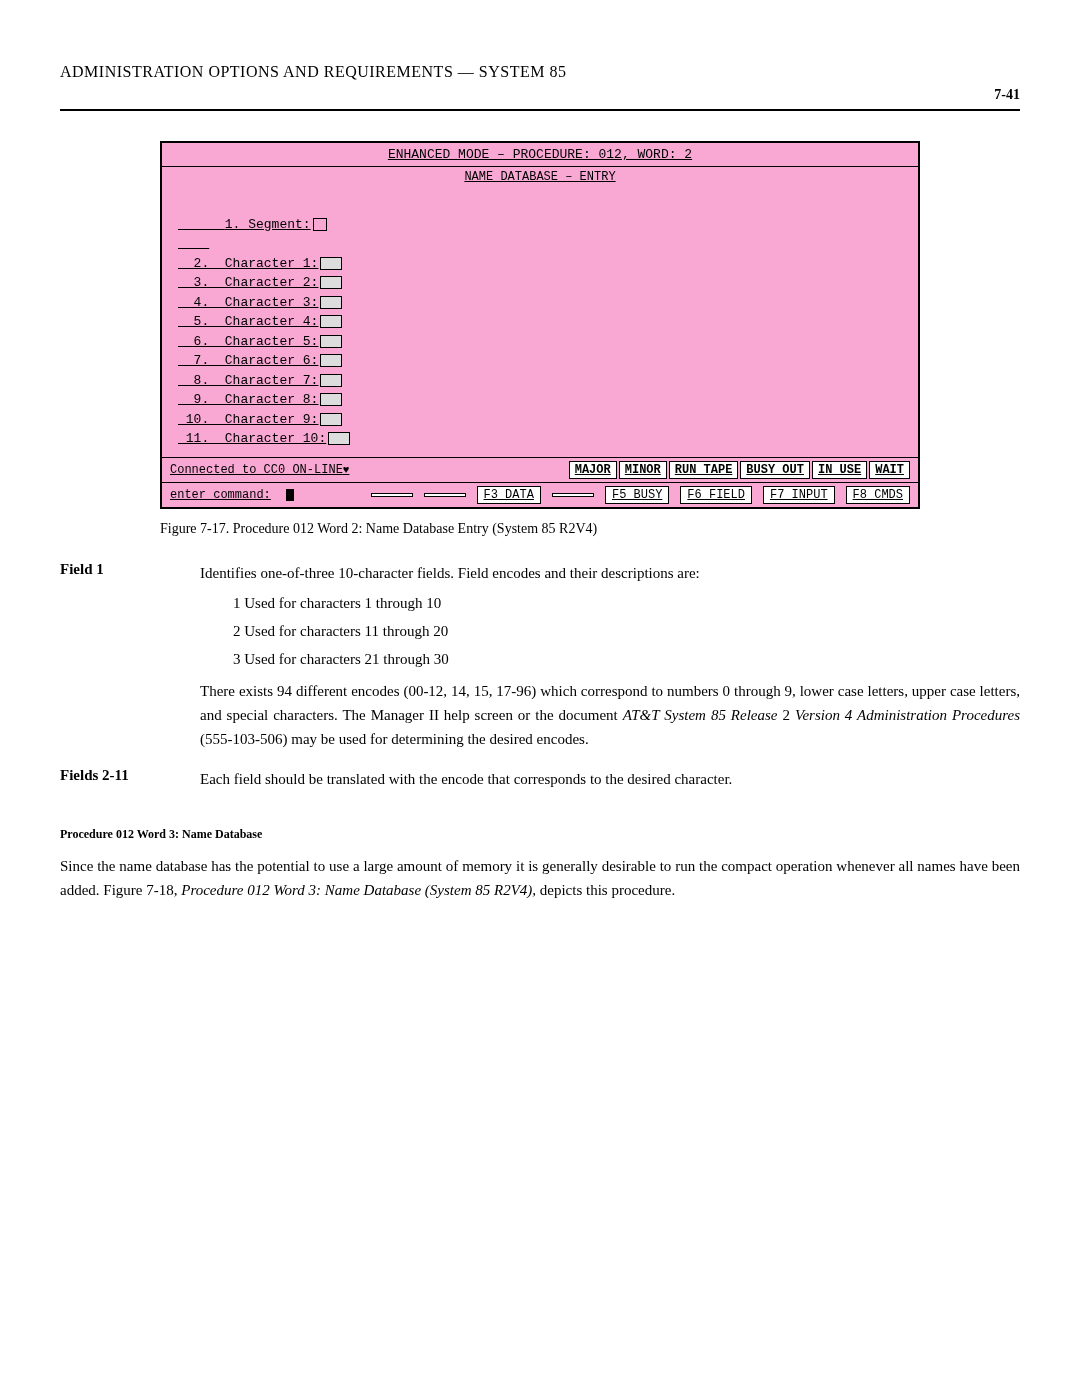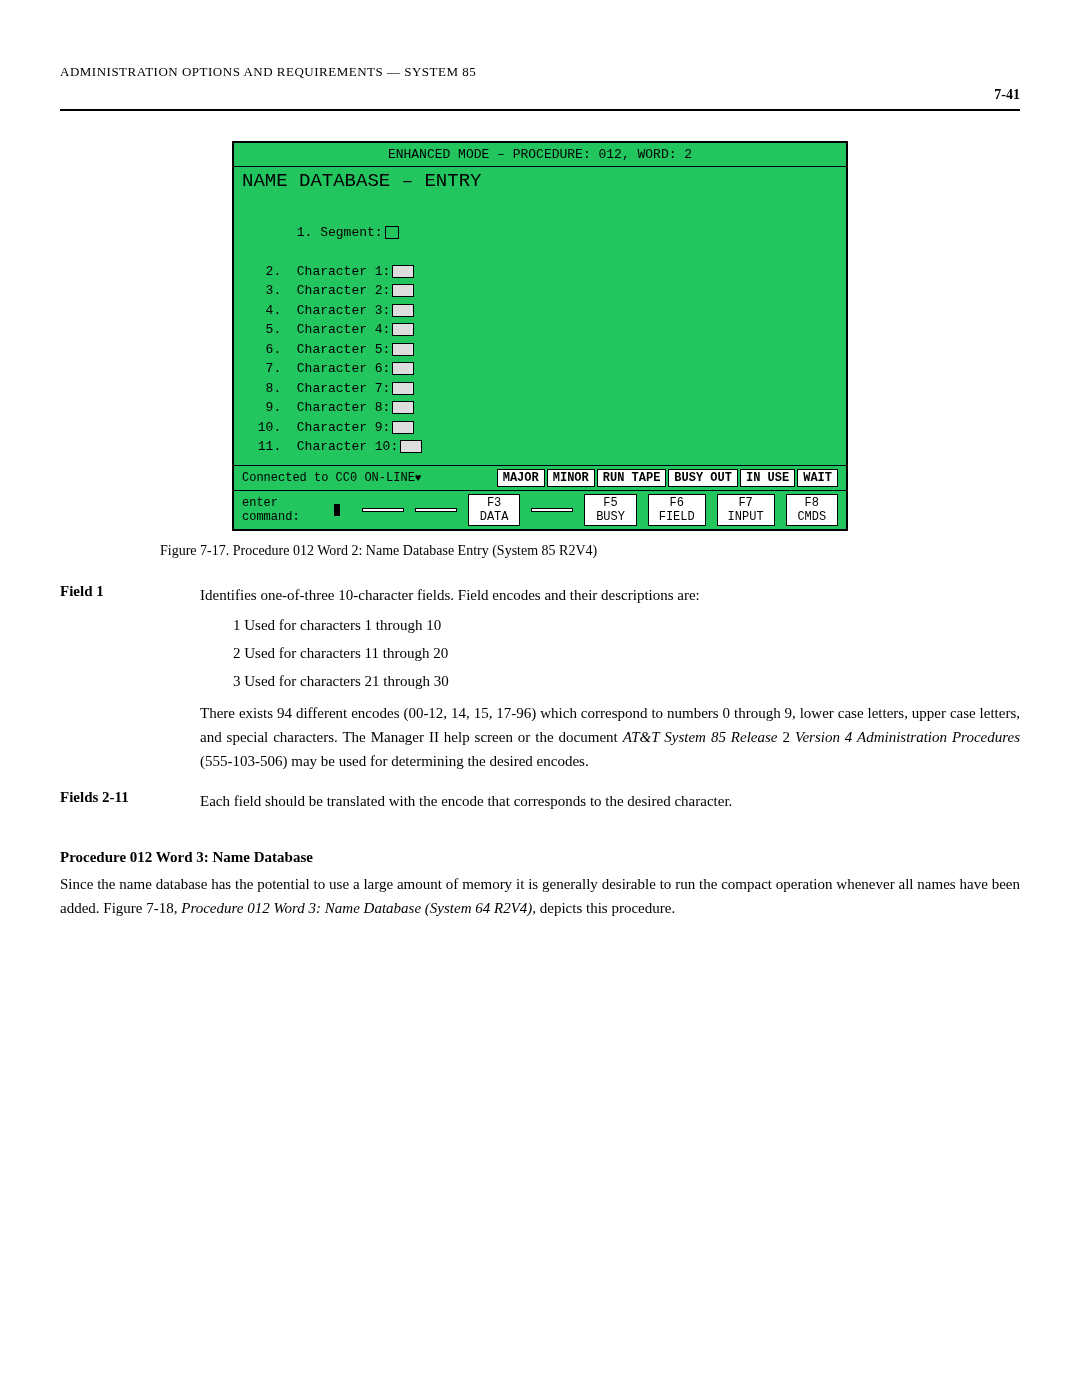--- a/index.html
+++ b/index.html
@@ -16,51 +16,52 @@
     .page-header {
       display: flex;
       justify-content: space-between;
       align-items: center;
       border-bottom: 2px solid #000;
       padding-bottom: 6px;
       margin-bottom: 30px;
     }
 
     .page-header-title {
-      font-size: 13px;
+      font-size: 16px;
       letter-spacing: 0.5px;
     }
 
     .page-header-number {
       font-size: 14px;
       font-weight: bold;
       margin-top: 47px;
     }
 
     
     .terminal-container {
       border: 2px solid #000;
       margin: 0 auto 12px auto;
-      width: 616px;
-      background: #22c55e;
+      width: 760px;
+      background: #f9a8d4;
       font-family: 'Courier New', Courier, monospace;
       font-size: 13px;
+      text-decoration: underline;
     }
 
     .terminal-top-bar {
       border-bottom: 1px solid #000;
       padding: 4px 8px;
       text-align: center;
       font-size: 13px;
     }
 
     .terminal-subtitle {
-      text-align: left;
+      text-align: center;
       padding: 3px 8px;
-      font-size: 19px;
+      font-size: 12px;
     }
 
     .terminal-body {
       padding: 8px 16px;
     }
 
     .terminal-line {
       line-height: 1.5;
       white-space: pre;
     }
@@ -186,22 +187,22 @@
       margin-left: 33px;
       margin-bottom: 4px;
     }
 
     .italic-text {
       font-style: italic;
     }
 
     .section-heading {
       font-weight: bold;
-      font-size: 15px;
-      margin: 30px 0 6px 0;
+      font-size: 12px;
+      margin: 30px 0 12px 0;
     }
 
     .paragraph {
       font-size: 15px;
       line-height: 1.6;
       text-align: justify;
       margin-bottom: 10px;
     }
   </style>
 </head>
@@ -283,15 +284,15 @@
 <div class="field-row">
   <div class="field-label">Fields 2-11</div>
   <div class="field-content">
     <p>Each field should be translated with the encode that corresponds to the desired character.</p>
   </div>
 </div>
 
 <div class="content-section">
   <div class="section-heading">Procedure 012 Word 3: Name Database</div>
   <p class="paragraph">
-    <span>Since the name database has the potential to use a large amount of memory it is generally desirable to run the compact operation whenever all names have been added. Figure 7-18, </span><span class="italic-text">Procedure 012 Word 3: Name Database (System 64 R2V4),</span><span> depicts this procedure.</span>
+    <span>Since the name database has the potential to use a large amount of memory it is generally desirable to run the compact operation whenever all names have been added. Figure 7-18, </span><span class="italic-text">Procedure 012 Word 3: Name Database (System 85 R2V4),</span><span> depicts this procedure.</span>
   </p>
 </div>
 
 </body></html>

